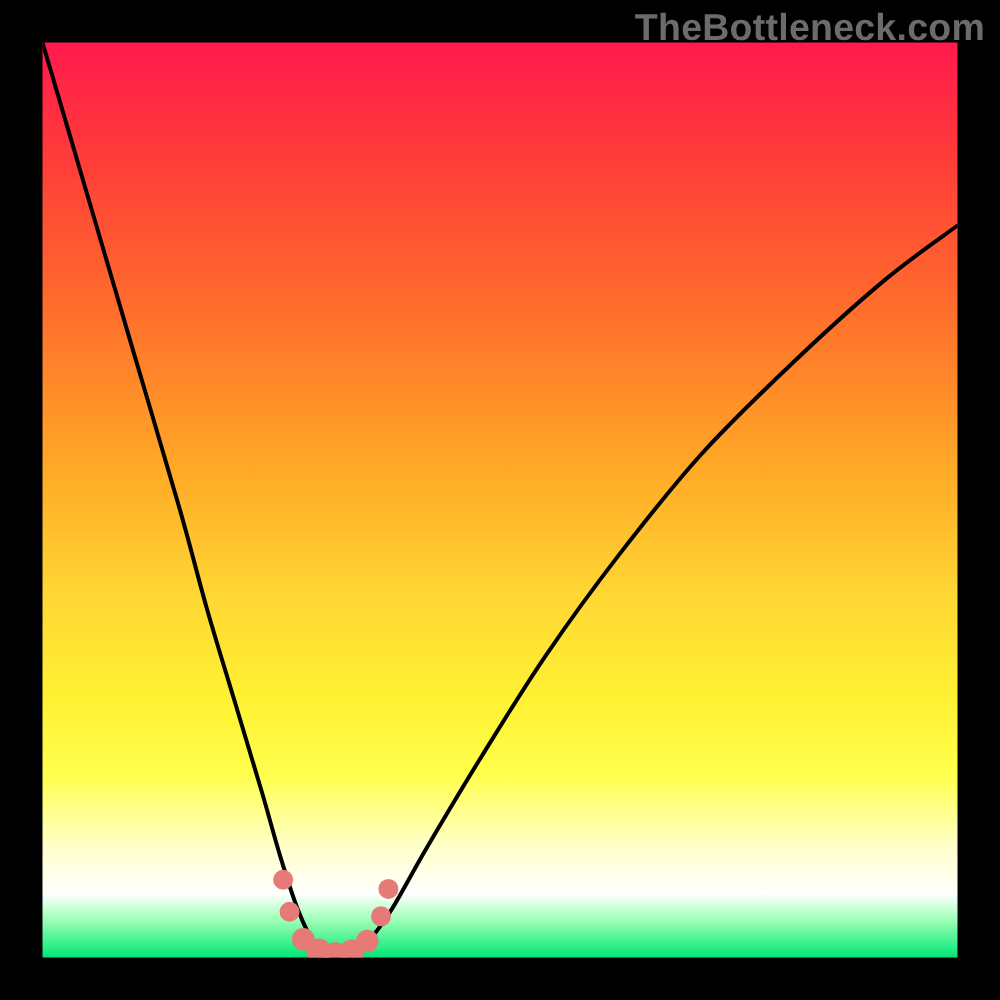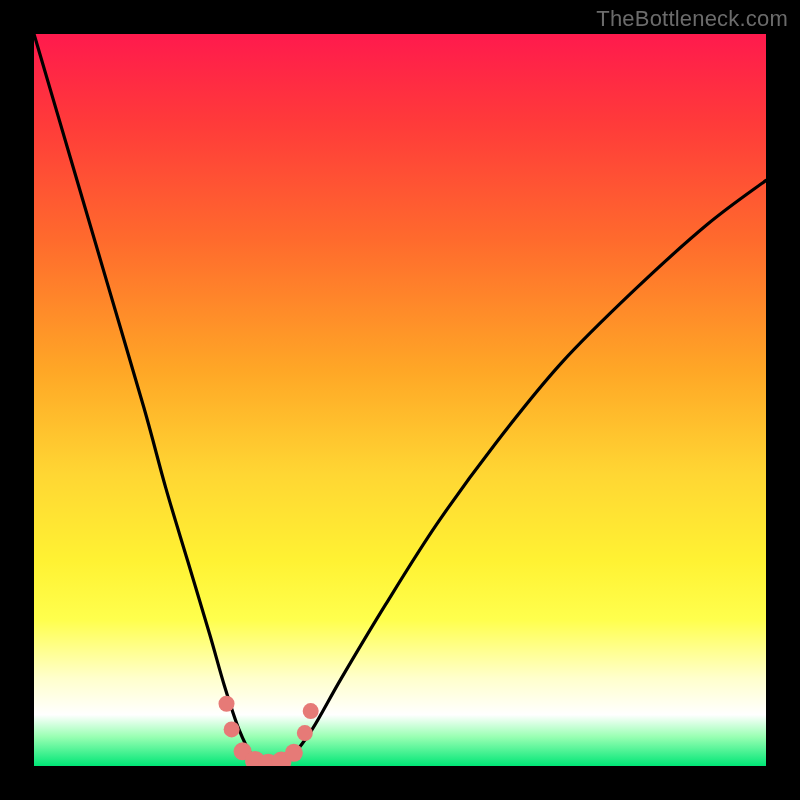--- a/index.html
+++ b/index.html
@@ -38,22 +38,22 @@
       #ffffff 93%,
       #99ffb3 96%,
       #00e676 100%
     );
   }
   .watermark {
     position: absolute;
     top: 6px;
     right: 12px;
     color: #6b6b6b;
-    font-size: 22px;
-    font-weight: 400;
+    font-size: 30px;
+    font-weight: 700;
     letter-spacing: 0.2px;
     user-select: none;
     margin-left: 48px;
   }
   svg.curve {
     position: absolute;
     left: 0;
     top: 0;
     width: 732px;
     height: 732px;

